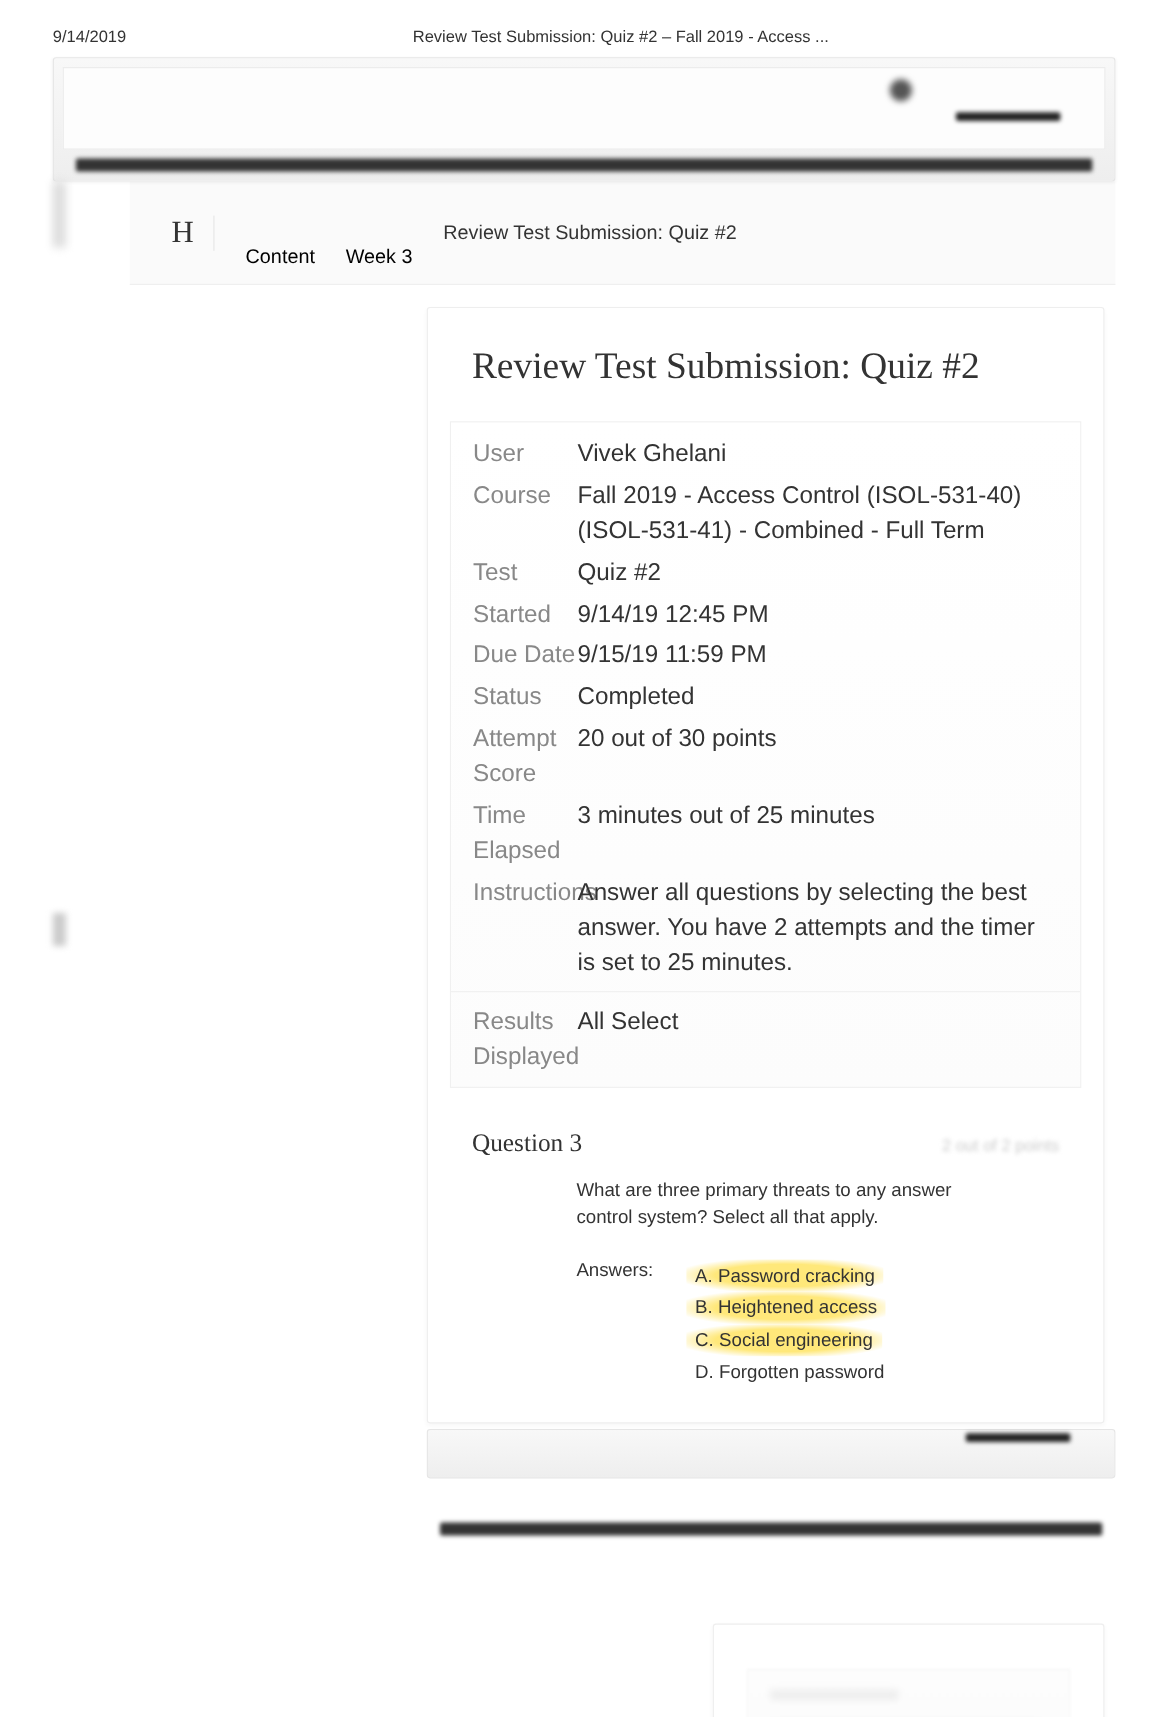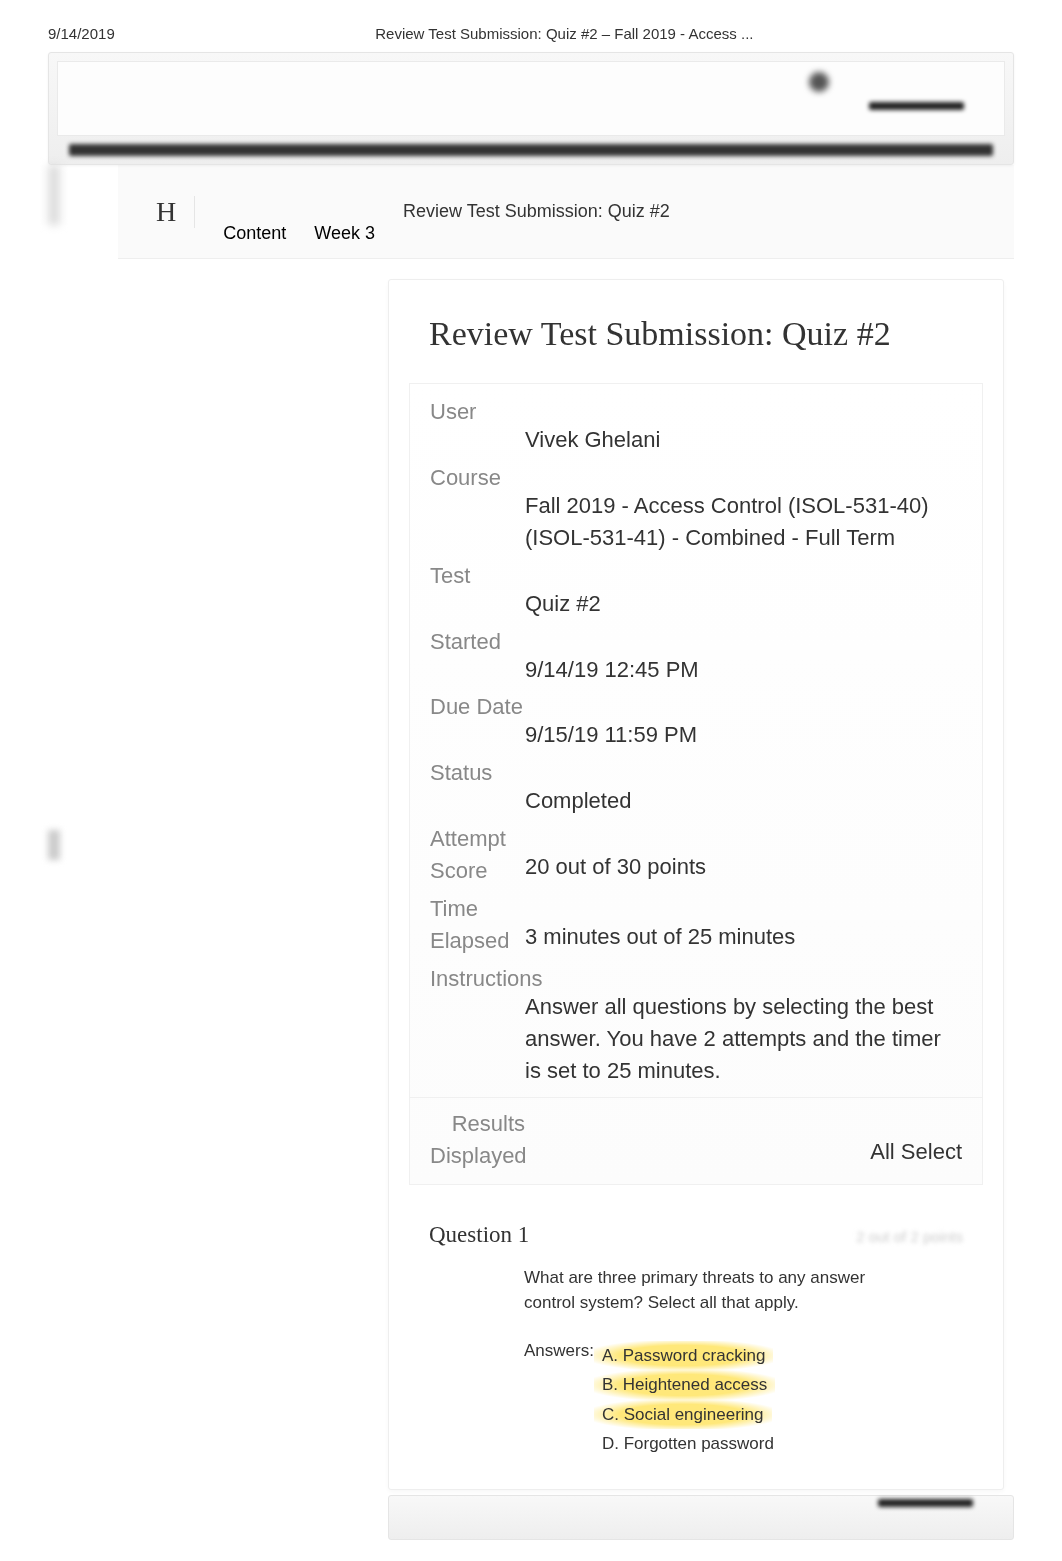--- a/index.html
+++ b/index.html
@@ -150,37 +150,35 @@
     .info-row {
       display: flex;
       padding: 3px 20px;
       font-size: 22px;
       line-height: 1.45;
     }
     .info-row.sep {
       border-top: 1px solid #f0f0f0;
       margin-top: 8px;
       padding-top: 10px;
-      text-align: right;
     }
     .info-row:first-child {
       padding-top: 12px;
     }
     .info-row:last-child {
       padding-bottom: 12px;
     }
     .info-label {
       width: 95px;
       color: #888;
       flex-shrink: 0;
     }
     .info-value {
       color: #333;
       flex: 1;
-      margin-top: 28px;
     }
     .question-block {
       padding: 0 40px 30px 40px;
     }
     .question-header {
       display: flex;
       justify-content: space-between;
       align-items: baseline;
       padding: 12px 0 18px 0;
     }
@@ -198,20 +196,21 @@
     .question-text {
       font-size: 17px;
       color: #333;
       padding: 0 0 25px 95px;
       line-height: 1.45;
       max-width: 480px;
     }
     .answers-row {
       display: flex;
       padding-left: 95px;
+      gap: 30px;
     }
     .answers-label {
       font-size: 17px;
       color: #333;
       flex-shrink: 0;
     }
     .answers-list {
       list-style: none;
     }
     .answer-item {
@@ -365,21 +364,21 @@
                 <div class="info-value">Answer all questions by selecting the best answer. You have 2 attempts and the timer is set to 25 minutes.</div>
               </div>
               <div class="info-row sep">
                 <div class="info-label">Results Displayed</div>
                 <div class="info-value">All Select</div>
               </div>
             </div>
 
             <div class="question-block">
               <div class="question-header">
-                <h2 class="question-title">Question 1</h2>
+                <h2 class="question-title">Question 3</h2>
                 <span class="question-points">2 out of 2 points</span>
               </div>
               <div class="question-text">What are three primary threats to any answer control system? Select all that apply.</div>
               <div class="answers-row">
                 <div class="answers-label">Answers:</div>
                 <ul class="answers-list">
                   <li><span class="answer-item highlight">A. Password cracking</span></li>
                   <li><span class="answer-item highlight">B. Heightened access</span></li>
                   <li><span class="answer-item highlight">C. Social engineering</span></li>
                   <li><span class="answer-item">D. Forgotten password</span></li>

